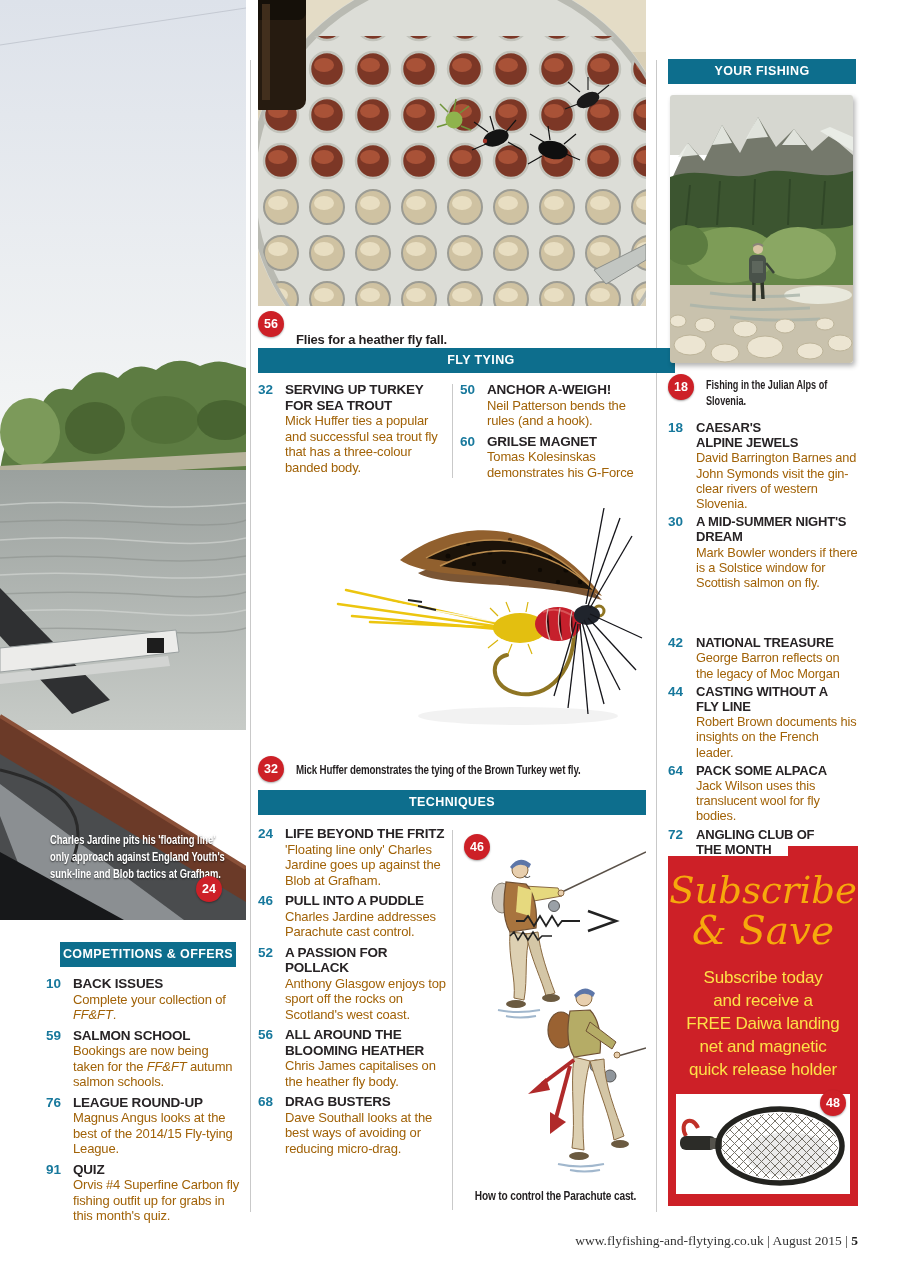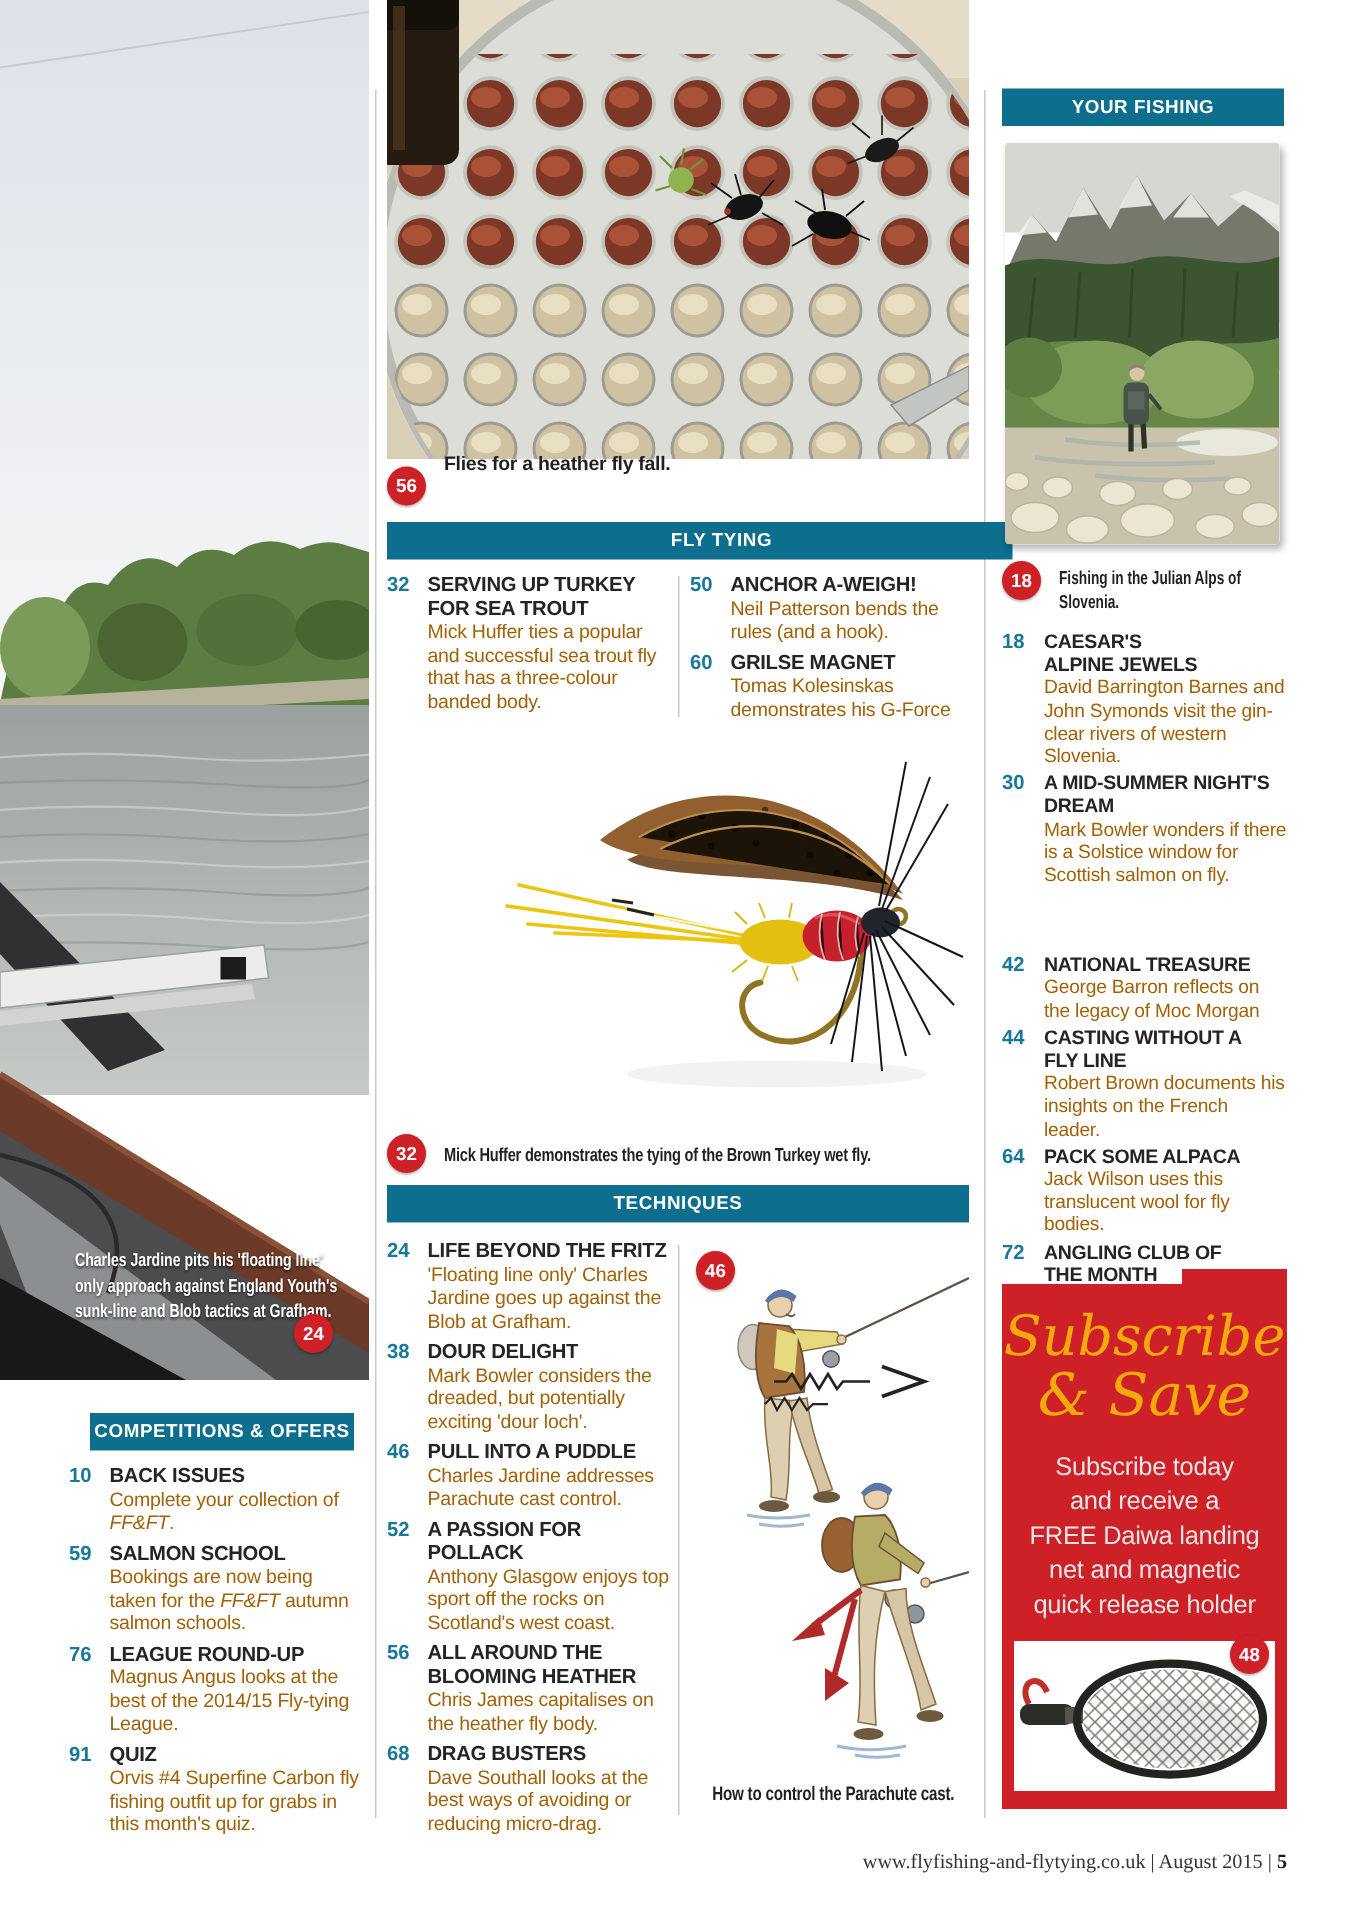--- a/index.html
+++ b/index.html
@@ -27,21 +27,21 @@
              font-size:12.5px;line-height:17px;transform:scaleX(.75);transform-origin:0 0;
              text-shadow:0 1px 2px rgba(0,0,0,.65);z-index:4;}
   .slov-cap{position:absolute;left:706px;top:377px;width:210px;font-weight:bold;font-size:12.5px;
             line-height:16px;color:#231f20;transform:scaleX(.73);transform-origin:0 0;}
   .ad{position:absolute;left:668px;top:856px;width:190px;height:350px;background:var(--red,#cd2027);}
   .ad-tab{position:absolute;left:788px;top:846px;width:70px;height:12px;background:var(--red,#cd2027);}
   .ad-script{font-family:"DejaVu Serif",serif;font-style:italic;color:var(--gold,#f6a90c);
              text-align:center;line-height:1.05;}
   .ad-s1{font-size:37px;margin-top:16px;}
   .ad-s2{font-size:39px;}
-  .ad-body{color:#e5e5e5;font-size:17px;line-height:23px;text-align:center;white-space:pre-line;
+  .ad-body{color:#fde047;font-size:17px;line-height:23px;text-align:center;white-space:pre-line;
            margin-top:14px;letter-spacing:-.2px;}
   .ad-panel{position:absolute;left:8px;top:238px;width:174px;height:100px;background:#0ea5e9;}
   .footer{position:absolute;right:46px;top:1233px;font-family:"Liberation Serif",serif;
           font-size:13.5px;color:#333;}
   .footer b{font-weight:bold;color:#1d1d1d;}
   .center{text-align:center;}
 </style>
 </head>
 <body>
 
@@ -181,21 +181,21 @@
         <ellipse cx="295" cy="150" rx="15" ry="9" fill="#0f0f0f" transform="rotate(12 295 150)"></ellipse>
         <g stroke="#1a1a1a" stroke-width="1.1">
           <path d="M322,92 l-12,-10 M330,90 l0,-13 M340,94 l11,-9 M320,104 l-13,5"></path>
         </g>
         <ellipse cx="330" cy="100" rx="12" ry="7" fill="#1a1a1a" transform="rotate(-25 330 100)"></ellipse>
       </g>
       <polygon points="336,270 388,244 388,260 348,284" fill="#c2c6c2" stroke="#8a8e8a" stroke-width="1"></polygon>
     </svg>
   </div>
   <div class="badge" style="left:258px;top:311px;">56</div>
-  <div class="cap" style="left:296px;top:301px;width:340px;">Flies for a heather fly fall.</div>
+  <div class="cap" style="left:296px;top:332px;width:340px;">Flies for a heather fly fall.</div>
 
   <div class="tealbar" style="left:258px;top:348px;width:388px;padding-left:29px;">FLY TYING</div>
   <div class="toc" style="left:258px;top:382px;width:192px;">
 
       <div class="toc-item">
         <span class="toc-num">32</span>
         <span class="toc-body">
           <span class="toc-title">SERVING UP TURKEY
 FOR SEA TROUT</span>
           <span class="toc-desc">Mick Huffer ties a popular and successful sea trout fly that has a three-colour banded body.</span>
@@ -288,27 +288,20 @@
   <div class="toc" style="left:258px;top:826px;width:192px;">
 
       <div class="toc-item">
         <span class="toc-num">24</span>
         <span class="toc-body">
           <span class="toc-title">LIFE BEYOND THE FRITZ</span>
           <span class="toc-desc">'Floating line only' Charles Jardine goes up against the Blob at Grafham.</span>
         </span>
       </div>
 
-      <div class="toc-item">
-        <span class="toc-num">38</span>
-        <span class="toc-body">
-          <span class="toc-title">DOUR DELIGHT</span>
-          <span class="toc-desc">Mark Bowler considers the dreaded, but potentially exciting 'dour loch'.</span>
-        </span>
-      </div>
 
       <div class="toc-item">
         <span class="toc-num">46</span>
         <span class="toc-body">
           <span class="toc-title">PULL INTO A PUDDLE</span>
           <span class="toc-desc">Charles Jardine addresses Parachute cast control.</span>
         </span>
       </div>
 
       <div class="toc-item">

